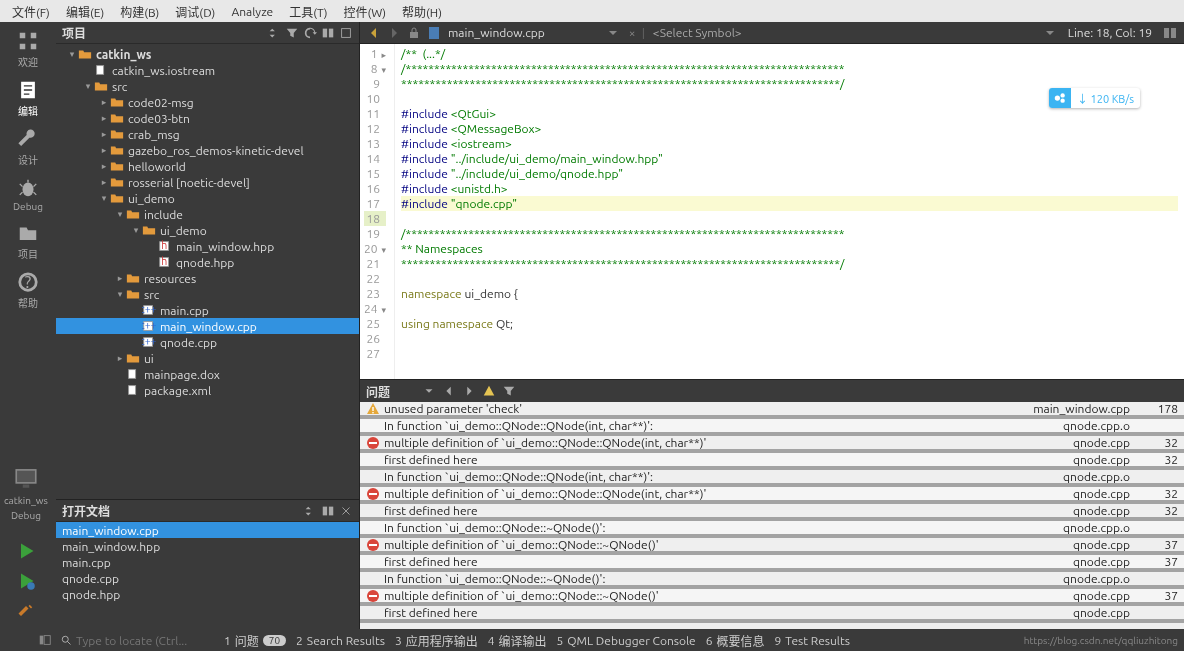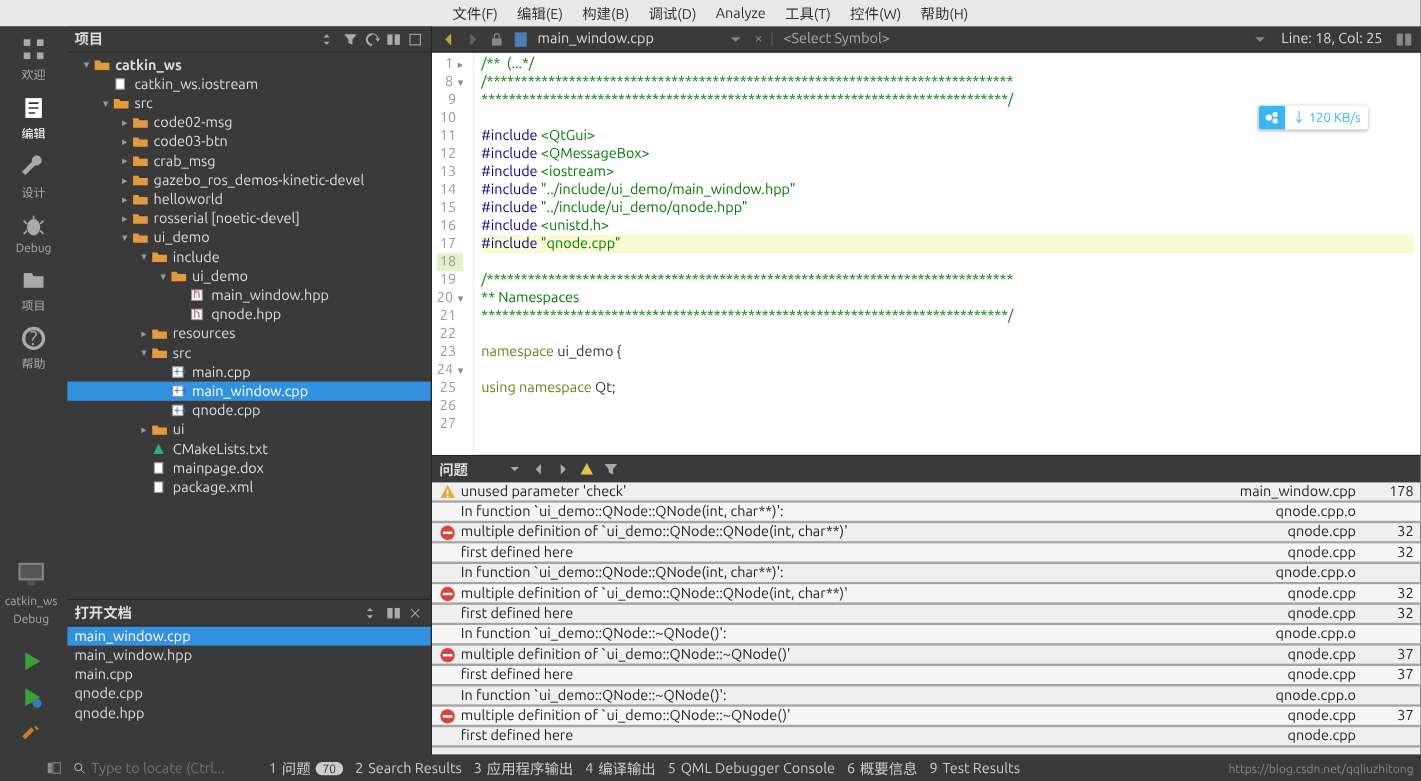--- a/index.html
+++ b/index.html
@@ -1,17 +1,17 @@
 <!DOCTYPE html>
 <html><head>
 <meta charset="utf-8">
 <style>
 * { margin: 0; padding: 0; box-sizing: border-box; font-family: "Ubuntu", "Noto Sans CJK SC", sans-serif; font-size: 12px; }
 body { width: 1184px; height: 651px; background: #3a3a3a; color: #ddd; overflow: hidden; display: flex; flex-direction: column; }
-.menubar { background: #e8e8e8; color: #333; display: flex; height: 22px; align-items: center; padding: 0 6px; gap: 4px; justify-content: center; }
+.menubar { background: #e8e8e8; color: #333; display: flex; height: 22px; align-items: center; padding: 0 6px; gap: 4px; }
 .menubar span { padding: 2px 6px; cursor: pointer; }
 .main { flex: 1; display: flex; overflow: hidden; }
 .leftbar { width: 56px; background: #3a3a3a; display: flex; flex-direction: column; align-items: center; padding-top: 8px; gap: 10px; }
 .leftbar-item { width: 48px; display: flex; flex-direction: column; align-items: center; gap: 2px; color: #aaa; cursor: pointer; }
 .leftbar-item.active { color: #fff; }
 .leftbar-item .ic { width: 22px; height: 22px; }
 .leftbar-item .lbl { font-size: 10px; }
 .left-panel { width: 304px; background: #3a3a3a; display: flex; flex-direction: column; border-right: 1px solid #222; }
 .panel-header { height: 22px; background: #3a3a3a; display: flex; align-items: center; padding: 0 6px; font-weight: bold; color: #ddd; border-bottom: 1px solid #2a2a2a; }
 .panel-header .spacer { flex: 1; }
@@ -43,21 +43,21 @@
 .code { flex: 1; padding: 2px 6px; position: relative; }
 .code .cl { height: 15px; line-height: 15px; white-space: pre; }
 .kw { color: #7a7a1a; }
 .pp { color: #000080; }
 .str { color: #007a00; }
 .cmt { color: #007a00; }
 .problems { height: 250px; background: #efefef; color: #222; display: flex; flex-direction: column; border-top: 1px solid #222; }
 .problems-header { height: 22px; background: #3a3a3a; color: #ddd; display: flex; align-items: center; padding: 0 6px; font-weight: bold; gap: 6px; }
 .problems-header .ic { width: 14px; height: 14px; color: #aaa; }
 .problems-list { flex: 1; overflow: auto; }
-.prow { display: flex; align-items: center; height: 17px; padding: 0 6px; border-bottom: 2px solid #a3a3a3; }
+.prow { display: flex; align-items: center; height: 17px; padding: 0 6px; border-bottom: 4px solid #a3a3a3; }
 .prow:nth-child(even) { background: #f5f5f5; }
 .prow .pic { width: 14px; height: 14px; margin-right: 4px; flex-shrink: 0; }
 .prow .pmsg { flex: 1; white-space: nowrap; overflow: hidden; text-overflow: ellipsis; }
 .prow .pfile { width: 140px; text-align: right; padding-right: 8px; }
 .prow .pln { width: 40px; text-align: right; }
 .statusbar { height: 22px; background: #3a3a3a; color: #ccc; display: flex; align-items: center; padding: 0 6px; gap: 8px; font-size: 11px; margin-left: 32px; }
 .statusbar .sitem { display: flex; align-items: center; gap: 4px; cursor: pointer; }
 .statusbar .badge { background: #ccc; color: #333; border-radius: 7px; padding: 0 6px; font-size: 10px; }
 .statusbar input { background: transparent; border: none; color: #ccc; width: 140px; outline: none; }
 .statusbar .watermark { margin-left: auto; color: #888; font-size: 10px; }
@@ -315,28 +315,20 @@
           <span class="arrow">▸</span>
           <svg class="fic" viewBox="0 0 16 12">
             <path class="folder-icon" d="M1 2h5l1 2h8v7H1z"></path>
           </svg>
           <span class="fname" style="">ui</span>
         </div>
         <div class="tree-row">
           <span class="indent" style="width:58px"></span>
           <span class="arrow"></span>
           <svg class="fic" viewBox="0 0 16 12">
-            <path d="M7 1l5 10H2z" fill="#3a7"></path>
-          </svg>
-          <span class="fname" style="">CMakeLists.txt</span>
-        </div>
-        <div class="tree-row">
-          <span class="indent" style="width:58px"></span>
-          <span class="arrow"></span>
-          <svg class="fic" viewBox="0 0 16 12">
             <rect x="3" y="1" width="8" height="10" fill="#fff" stroke="#999"></rect>
           </svg>
           <span class="fname" style="">mainpage.dox</span>
         </div>
         <div class="tree-row">
           <span class="indent" style="width:58px"></span>
           <span class="arrow"></span>
           <svg class="fic" viewBox="0 0 16 12">
             <rect x="3" y="1" width="8" height="10" fill="#fff" stroke="#999"></rect>
           </svg>
@@ -388,21 +380,21 @@
       <svg class="nav-ic" viewBox="0 0 16 16" style="margin-left:60px">
           <path fill="#888" d="M4 6l4 4 4-4z"></path>
         </svg>
       <span class="x">×</span>
       <span style="color:#666">|</span>
       <span class="symbol">&lt;Select Symbol&gt;</span>
       <span class="spacer"></span>
       <svg class="nav-ic" viewBox="0 0 16 16">
           <path fill="#888" d="M4 6l4 4 4-4z"></path>
         </svg>
-      <span class="linecol">Line: 18, Col: 25</span>
+      <span class="linecol">Line: 18, Col: 19</span>
       <svg class="nav-ic" viewBox="0 0 16 16">
           <rect x="2" y="3" width="5" height="10" fill="#888"></rect>
           <rect x="9" y="3" width="5" height="10" fill="#888"></rect>
         </svg>
     </div>
 
     <div class="editor">
       <div class="gutter" id="gutter">
           <div class="ln">1<span class="fold">▸</span></div>
           <div class="ln">8<span class="fold">▾</span></div>

